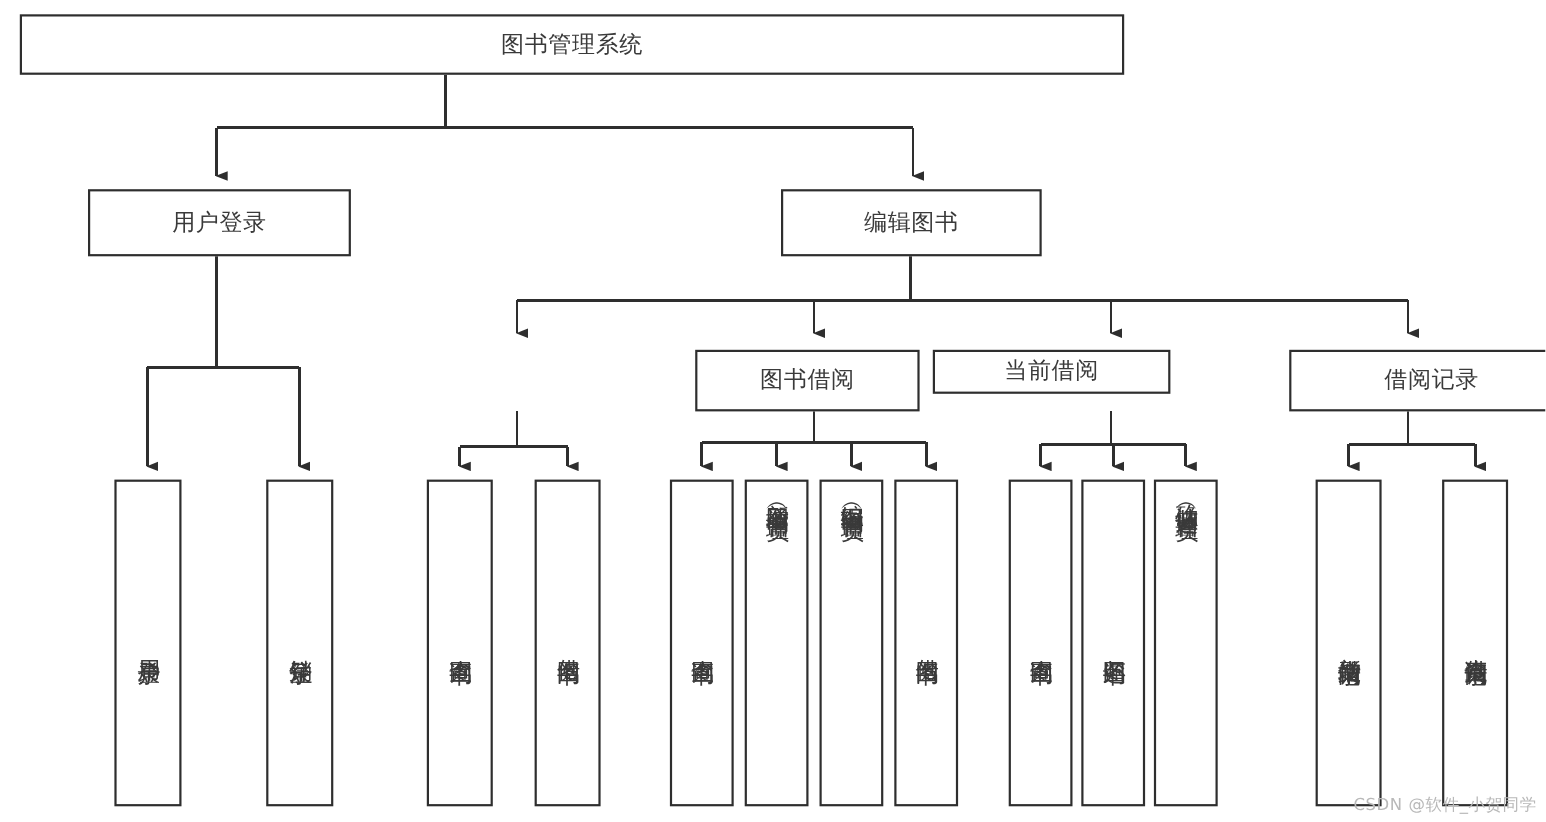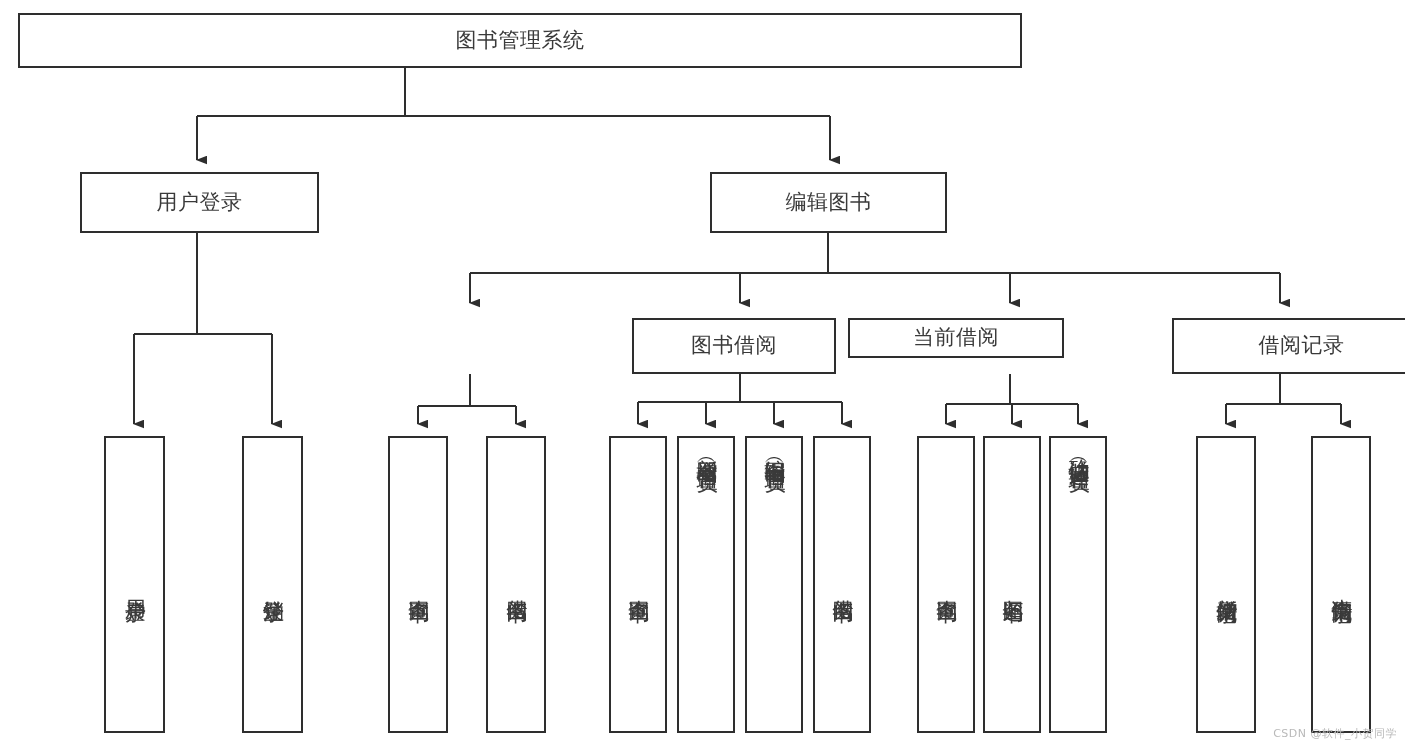--- a/index.html
+++ b/index.html
@@ -60,21 +60,21 @@
     letter-spacing: 2px;
   }
   .node.vert.centered {
     align-items: center;
     padding-top: 0;
   }
   #watermark {
     position: absolute;
     right: 8px;
     bottom: 6px;
-    font-size: 11px;
+    font-size: 15px;
     color: #b9b9b9;
     letter-spacing: 0.5px;
     white-space: nowrap;
     user-select: none;
   }
 </style>
 </head>
 <body>
 
 <div id="diagram-root">

